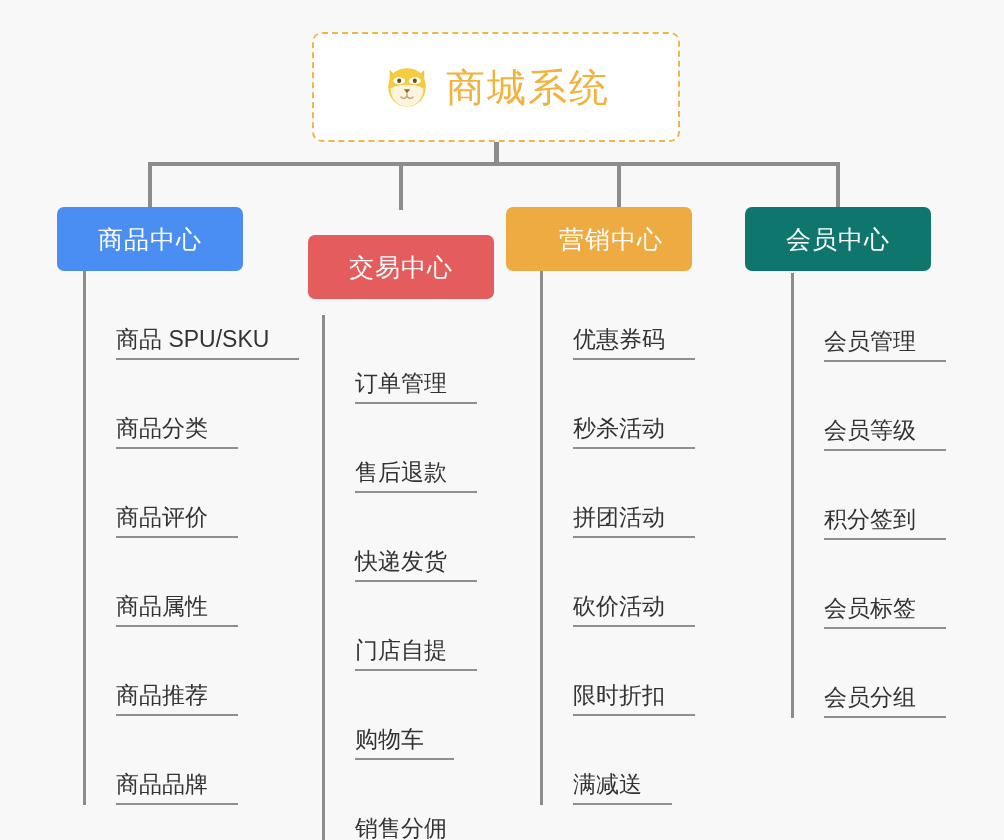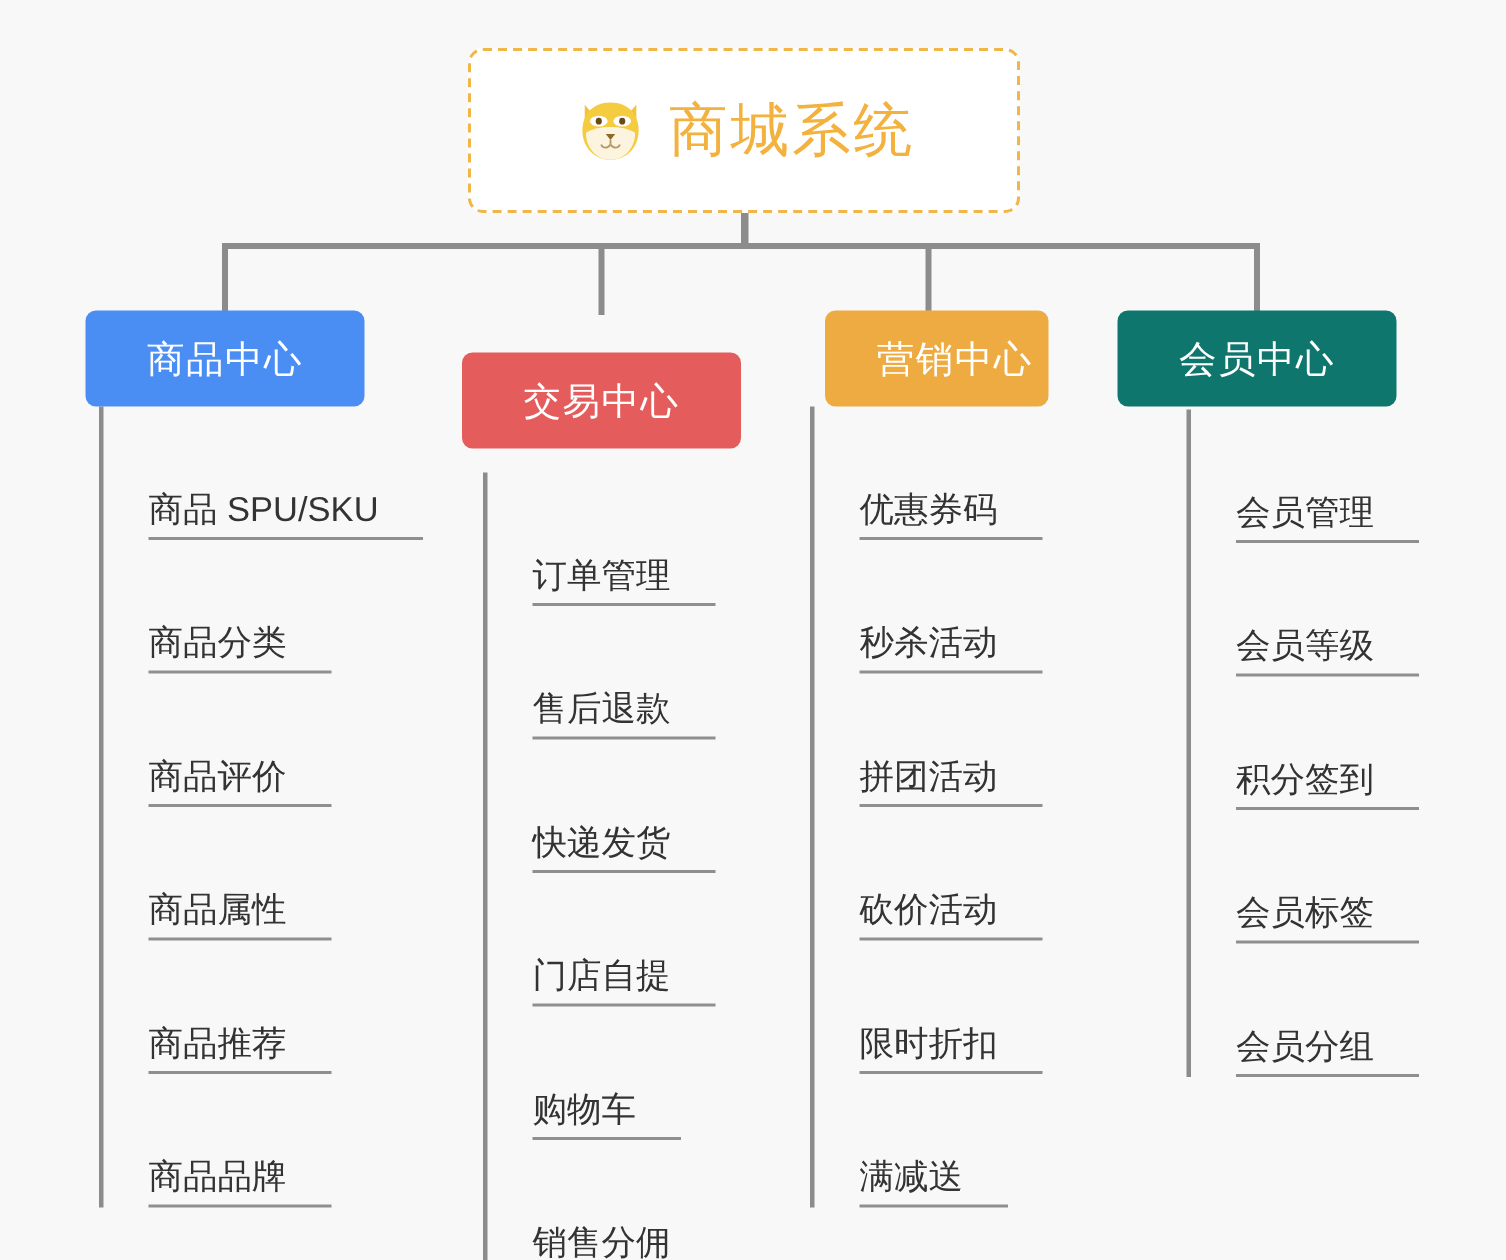--- a/index.html
+++ b/index.html
@@ -124,21 +124,21 @@
   <div class="conn conn-v" style="left:494px; top:142px; width:5px; height:23px;"></div>
   <div class="conn conn-h" style="left:148px; top:162px; width:692px; height:4px;"></div>
   <div class="conn conn-v" style="left:148px; top:162px; width:4px; height:48px;"></div>
   <div class="conn conn-v" style="left:399px; top:162px; width:4px; height:48px;"></div>
   <div class="conn conn-v" style="left:617px; top:162px; width:4px; height:48px;"></div>
   <div class="conn conn-v" style="left:836px; top:162px; width:4px; height:48px;"></div>
 
   <div class="col-header" style="left: 57px; top: 207px; width: 186px; background: rgb(74, 142, 244); text-align: right;">
     <span>商品中心</span>
   </div>
-  <div class="col-body" style="left:66px; top:271px; width:260px;">
+  <div class="col-body" style="left:83px; top:271px; width:260px;">
     <div class="leaf-item">
       <span class="leaf-text">商品 SPU/SKU</span>
     </div>
     <div class="leaf-item">
       <span class="leaf-text">商品分类</span>
     </div>
     <div class="leaf-item">
       <span class="leaf-text">商品评价</span>
     </div>
     <div class="leaf-item">
@@ -169,21 +169,21 @@
       <span class="leaf-text">门店自提</span>
     </div>
     <div class="leaf-item">
       <span class="leaf-text">购物车</span>
     </div>
     <div class="leaf-item">
       <span class="leaf-text">销售分佣</span>
     </div>
   </div>
 
-  <div class="col-header" style="left: 550px; top: 207px; width: 149px; background: rgb(238, 171, 66); padding-left: 24px;">
+  <div class="col-header" style="left: 506px; top: 207px; width: 186px; background: rgb(238, 171, 66); padding-left: 24px;">
     <span>营销中心</span>
   </div>
   <div class="col-body" style="left:540px; top:271px; width:240px;">
     <div class="leaf-item">
       <span class="leaf-text">优惠券码</span>
     </div>
     <div class="leaf-item">
       <span class="leaf-text">秒杀活动</span>
     </div>
     <div class="leaf-item">

